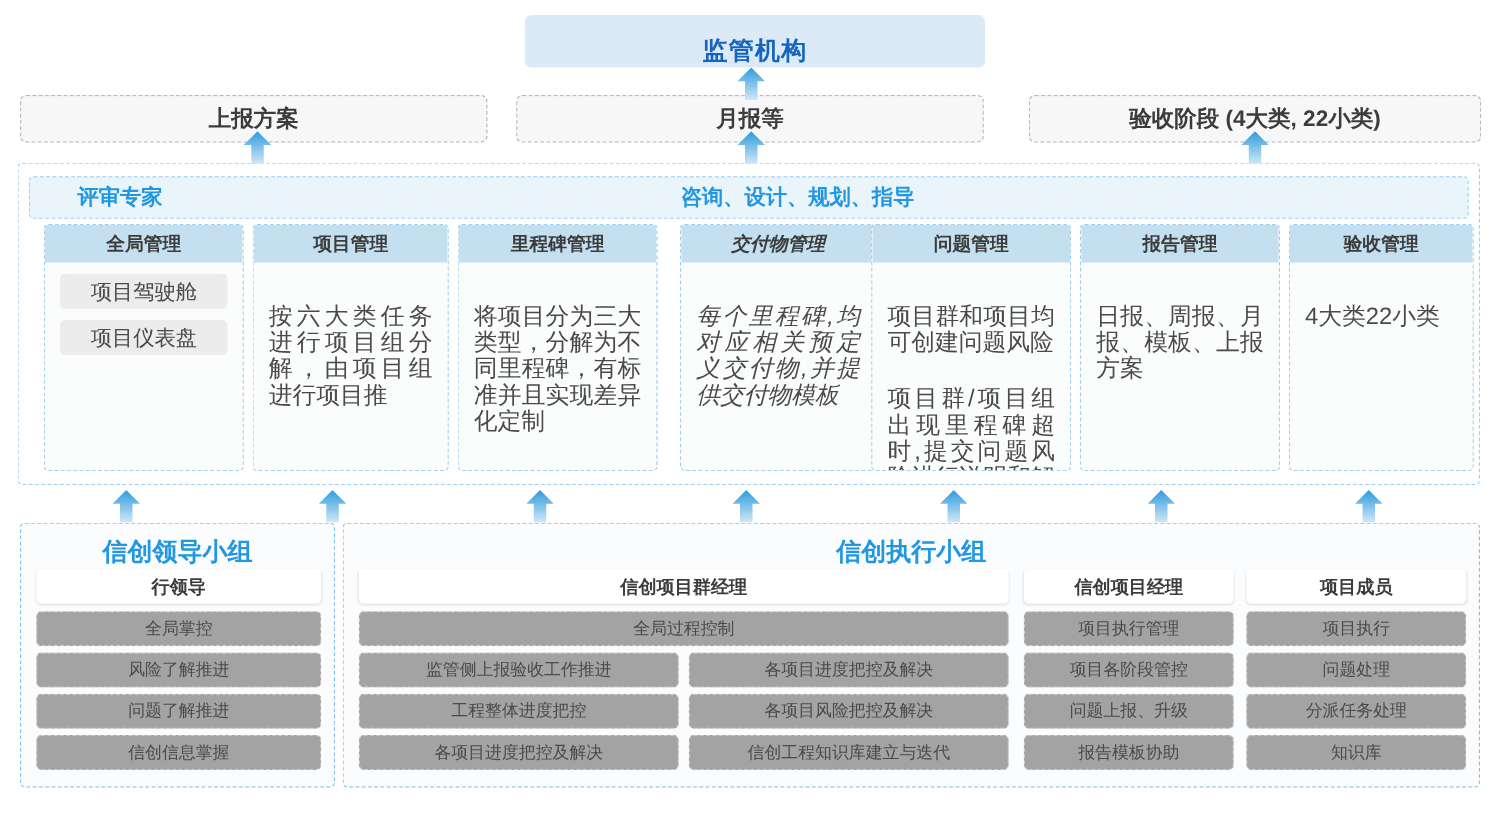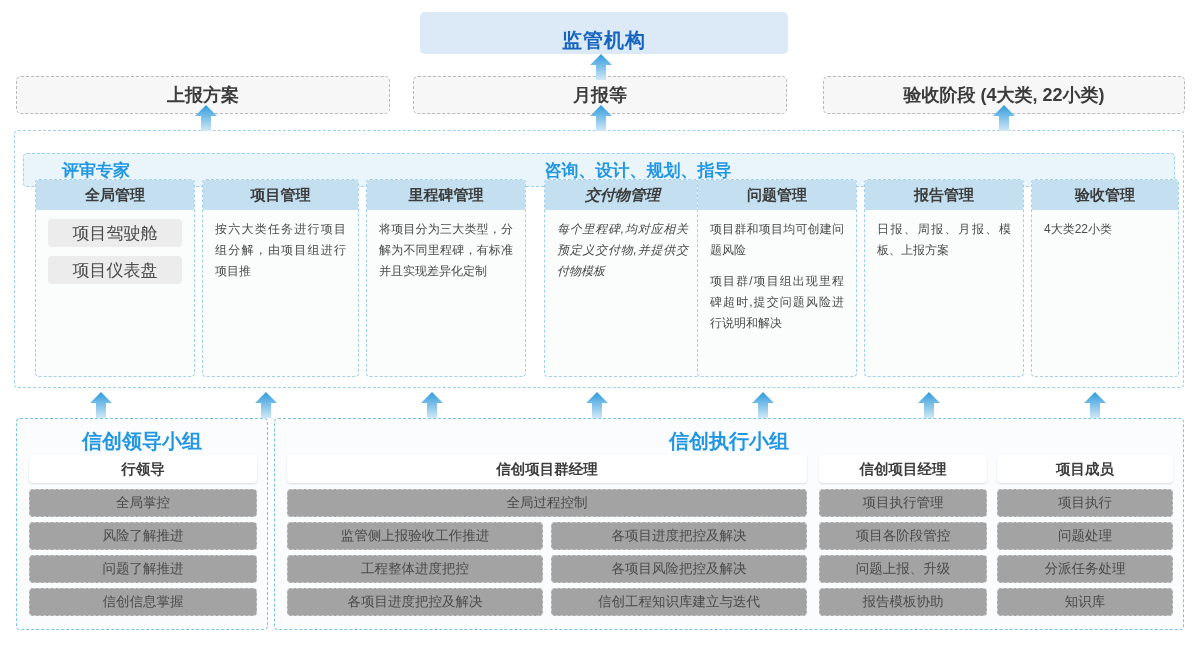--- a/index.html
+++ b/index.html
@@ -74,21 +74,21 @@
     width: 1170px;
     height: 258px;
     border: 1px dashed #9fd0ef;
     border-radius: 4px;
     background: #ffffff;
     box-sizing: border-box;
   }
   #platform-header {
     position: absolute;
     left: 8px;
-    top: 22px;
+    top: 10px;
     width: 1152px;
     height: 34px;
     background: #eaf4fb;
     border: 1px dashed #9fd0ef;
     border-radius: 4px;
     box-sizing: border-box;
   }
   #platform-header .hdr-left {
     position: absolute;
     left: 38px;
@@ -129,26 +129,27 @@
     align-items: center;
     justify-content: center;
     font-size: 15px;
     font-weight: bold;
     color: #3c3c3c;
   }
   .mod-card .mod-body {
     padding: 9px 12px 0 12px;
   }
   .mod-card .mod-desc {
-    font-size: 12px;
+    font-size: 19px;
     line-height: 21px;
     color: #4a4a4a;
     text-align: justify;
     text-align-last: left;
     margin-bottom: 10px;
+    margin-top: 24px;
   }
   .mod-card .mod-pill {
     background: #ececec;
     border-radius: 4px;
     height: 28px;
     display: flex;
     align-items: center;
     justify-content: center;
     font-size: 17px;
     color: #4a4a4a;

